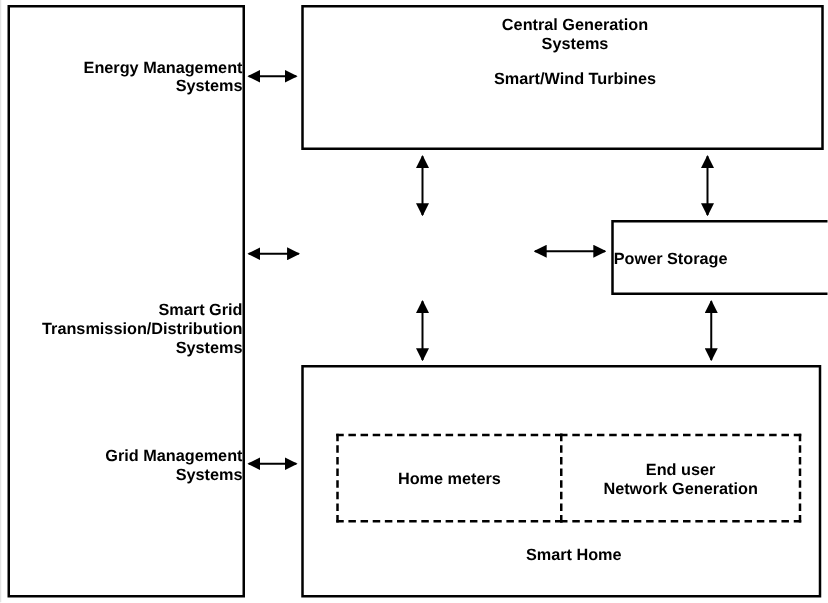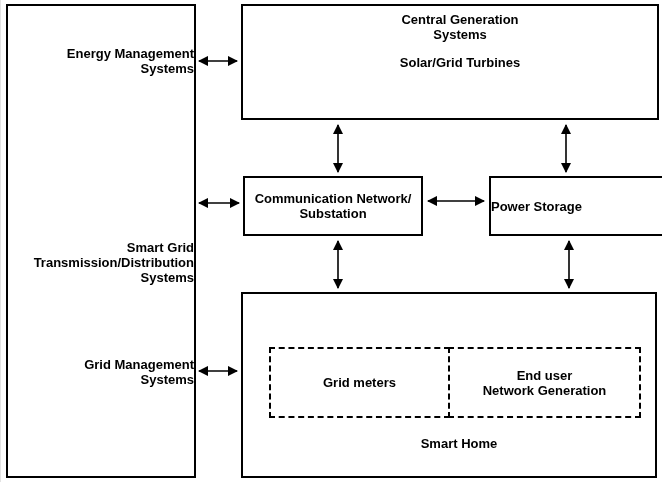--- a/index.html
+++ b/index.html
@@ -88,36 +88,32 @@
 Transmission/Distribution
 Systems</div>
     <div class="label lbl-gms">Grid Management
 Systems</div>
   </div>
 
   <div class="box central-gen">
     <div class="inner">
       <div class="label">Central Generation
 Systems</div>
-      <div class="label subtitle">Solar/Grid Turbines</div>
+      <div class="label subtitle">Smart/Wind Turbines</div>
     </div>
   </div>
 
-  <div class="box comm-net">
-    <div class="label">Communication Network/
-Substation</div>
-  </div>
 
   <div class="box power-storage">
     <div class="label">Power Storage</div>
   </div>
 
   <div class="box smart-home">
     <div class="dashed-box smart-meters">
-      <div class="label">Grid meters</div>
+      <div class="label">Home meters</div>
     </div>
     <div class="dashed-box end-user">
       <div class="label">End user
 Network Generation</div>
     </div>
     <div class="label lbl-smart-home">Smart Home</div>
   </div>
 
   <svg class="arrows" viewBox="0 0 662 482" xmlns="http://www.w3.org/2000/svg">
     <defs>

